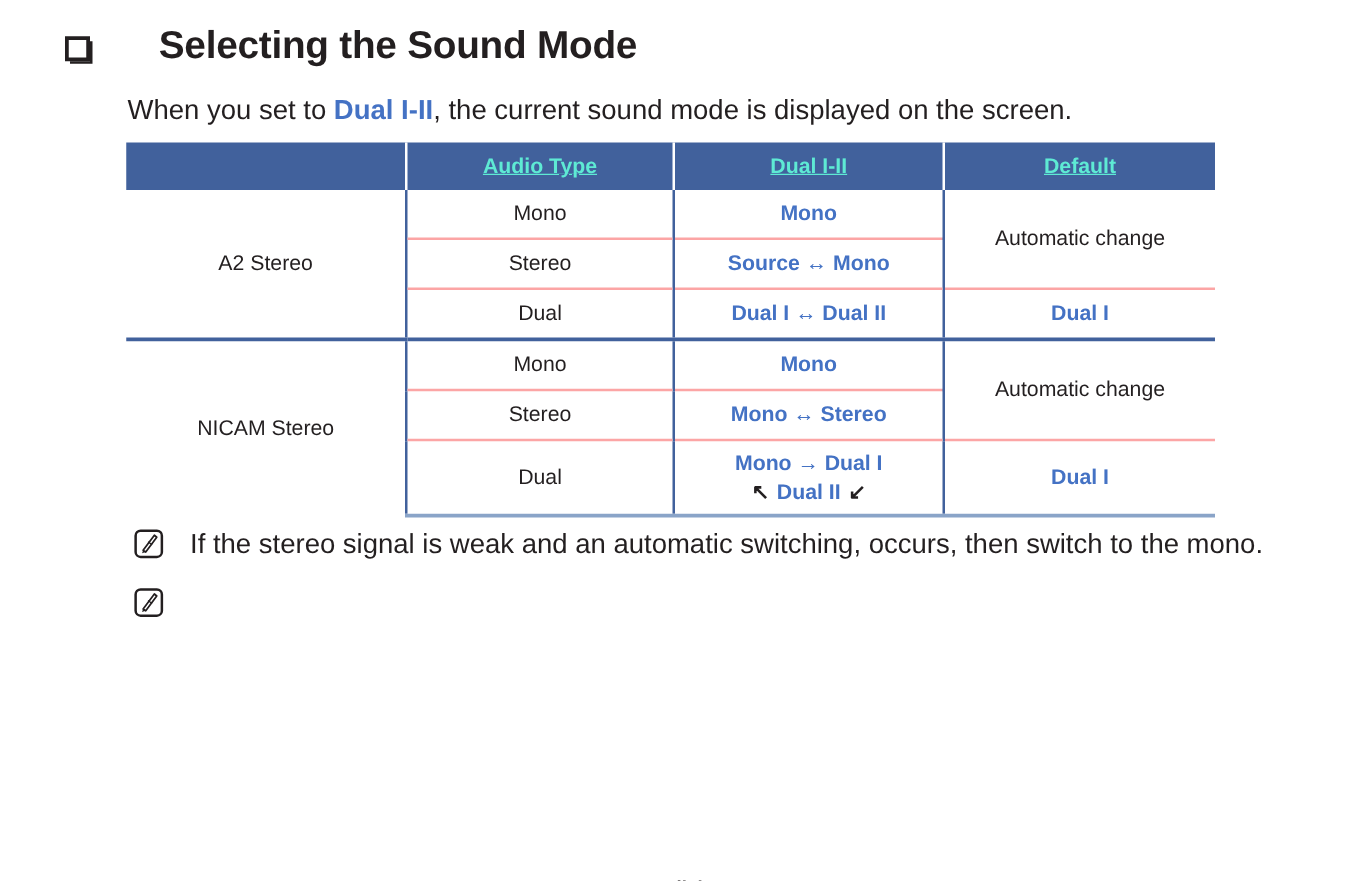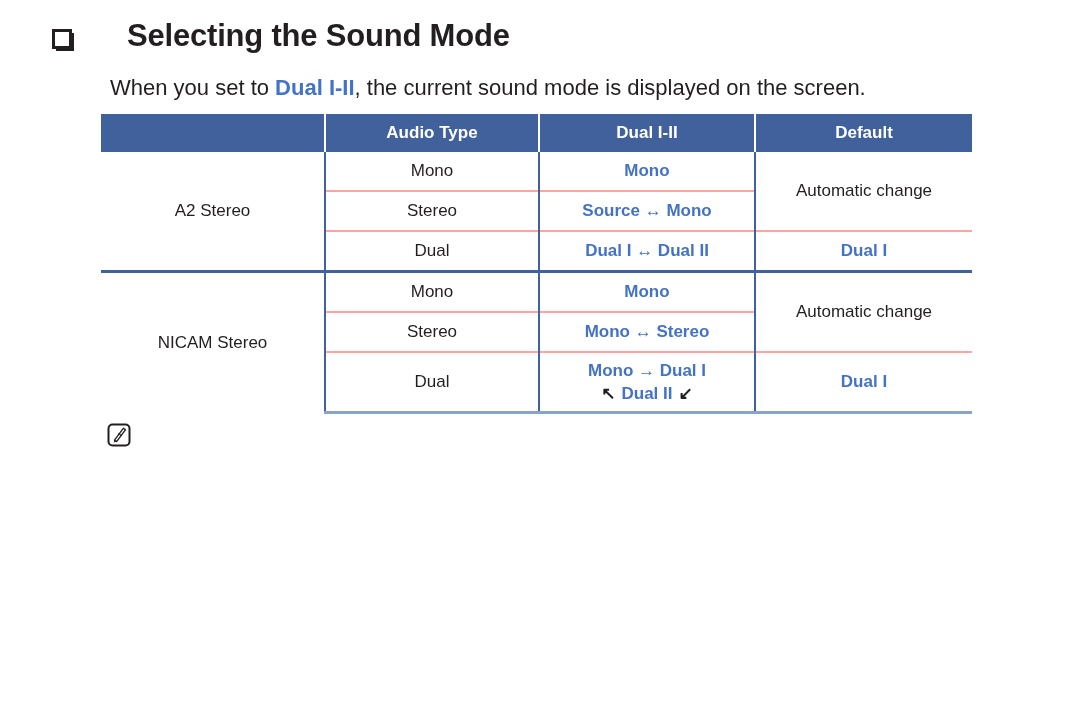--- a/index.html
+++ b/index.html
@@ -55,21 +55,21 @@
     font-size: 31px;
     font-weight: bold;
     letter-spacing: -0.2px;
     color: #231f20;
     white-space: nowrap;
   }
 
   
   .intro {
     position: absolute;
-    left: 110px;
+    left: 102px;
     top: 75px;
     font-size: 22px;
     color: #231f20;
     white-space: nowrap;
   }
   .blue { color: #4472c4; font-weight: bold; }
 
   
   .sound-table {
     position: absolute;
@@ -82,25 +82,26 @@
   }
   .sound-table th,
   .sound-table td {
     padding: 0;
     text-align: center;
     vertical-align: middle;
     line-height: 1.25;
   }
   .sound-table thead th {
     background: #41619c;
-    color: #ffffff;
+    color: #5eead4;
     font-weight: bold;
     height: 38px;
     font-size: 17px;
     border-left: 2px solid #ffffff;
+    text-decoration: underline;
   }
   .sound-table thead th.first { border-left: none; }
 
   .c1 { width: 224px; }
   .c2 { width: 214px; }
   .c3 { width: 216px; }
   .c4 { width: 217px; }
 
   tbody td {
     height: 38px;
@@ -220,20 +221,31 @@
         <span class="cell-blue">Mono → Dual I</span>
         <span class="cycle-line2"><span class="arrow-dark">↖</span><span class="cell-blue" style="margin:0 6px;">Dual II</span><span class="arrow-dark">↙</span></span>
       </td>
       <td class="vsep-left cell-blue tall">Dual I</td>
     </tr>
   </tbody>
 </table>
 
 <div class="notes">
 
+  <div class="note">
+    <span class="note-icon">
+      <svg viewBox="0 0 26 26" width="26" height="26" aria-hidden="true">
+        <rect x="2.5" y="2.5" width="21" height="21" rx="4" ry="4" fill="#ffffff" stroke="#231f20" stroke-width="2"></rect>
+        <path d="M8.5 18.2 L17.5 6.2 L19.4 7.8 L10.6 19.6 Z" fill="#ffffff" stroke="#231f20" stroke-width="1.4" stroke-linejoin="round"></path>
+        <path d="M8.5 18.2 L10.6 19.6 L7.6 20.6 Z" fill="#231f20"></path>
+        <path d="M12.5 11.4 L15.6 13.8" stroke="#231f20" stroke-width="1.1"></path>
+      </svg>
+    </span>
+    <span class="note-text"><span>If the stereo signal is weak and an automatic switching, occurs, then switch to the mono.</span></span>
+  </div>
 
   <div class="note">
     <span class="note-icon">
       <svg viewBox="0 0 26 26" width="26" height="26" aria-hidden="true">
         <rect x="2.5" y="2.5" width="21" height="21" rx="4" ry="4" fill="#ffffff" stroke="#231f20" stroke-width="2"></rect>
         <path d="M8.5 18.2 L17.5 6.2 L19.4 7.8 L10.6 19.6 Z" fill="#ffffff" stroke="#231f20" stroke-width="1.4" stroke-linejoin="round"></path>
         <path d="M8.5 18.2 L10.6 19.6 L7.6 20.6 Z" fill="#231f20"></path>
         <path d="M12.5 11.4 L15.6 13.8" stroke="#231f20" stroke-width="1.1"></path>
       </svg>
     </span>

